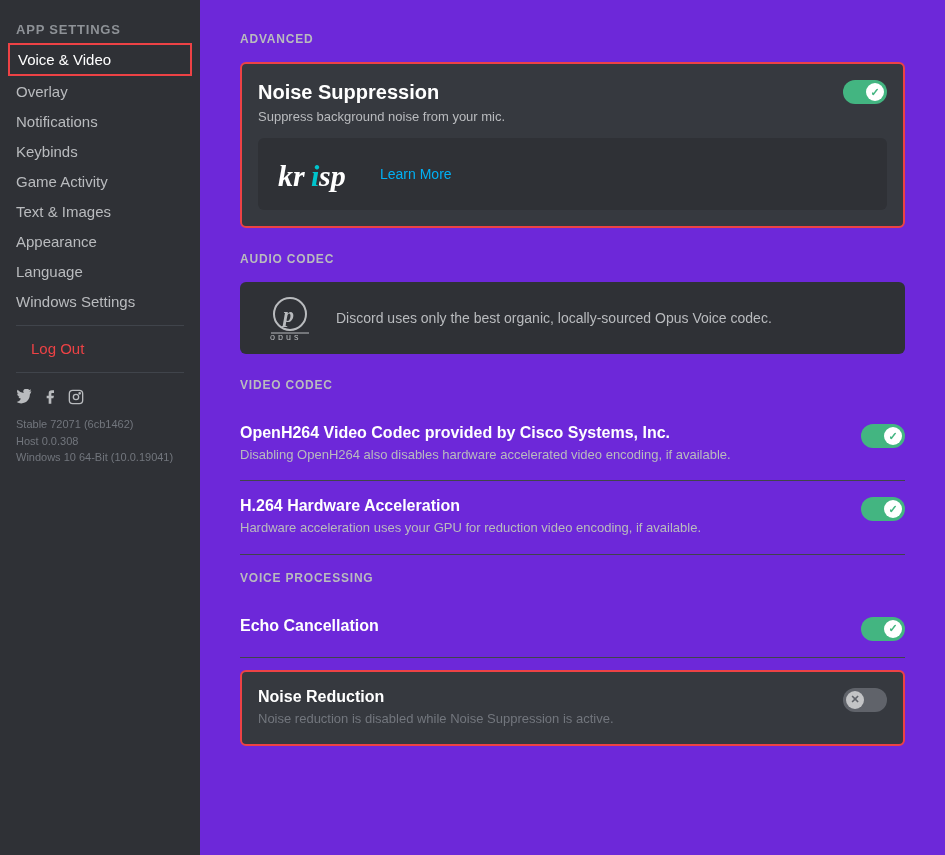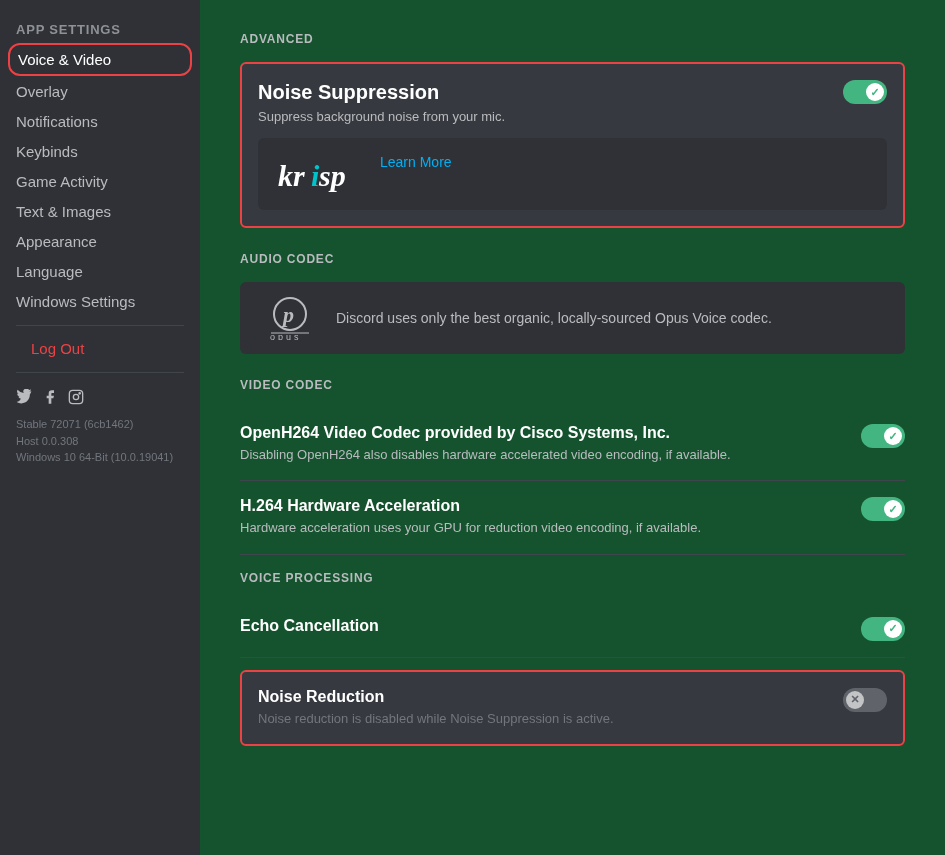--- a/index.html
+++ b/index.html
@@ -32,21 +32,21 @@
       text-transform: uppercase;
       letter-spacing: 0.8px;
       padding: 6px 8px 4px 8px;
       margin-bottom: 2px;
     }
 
     .sidebar-item {
       display: flex;
       align-items: center;
       padding: 6px 8px;
-      border-radius: 12px;
+      border-radius: 0;
       cursor: pointer;
       color: #b9bbbe;
       font-size: 15px;
       margin-bottom: 1px;
     }
 
     .sidebar-item.active-outlined {
       border: 2px solid #ed4245;
       color: #fff;
       background: transparent;
@@ -83,21 +83,21 @@
     .sidebar-version {
       padding: 4px 8px;
       color: #72767d;
       font-size: 11px;
       line-height: 1.5;
     }
 
     
     .main {
       flex: 1;
-      background: #14532d;
+      background: #6d28d9;
       padding: 32px 40px;
       overflow-y: auto;
     }
 
     .section-title {
       font-size: 12px;
       font-weight: 700;
       color: #b9bbbe;
       text-transform: uppercase;
       letter-spacing: 0.8px;
@@ -175,21 +175,21 @@
       font-size: 11px;
       font-weight: 700;
     }
 
     
     .krisp-banner {
       background: #2f3136;
       border-radius: 6px;
       padding: 16px 20px;
       display: flex;
-      align-items: flex-start;
+      align-items: center;
       gap: 12px;
     }
 
     .krisp-learn-more {
       color: #00b0f4;
       font-size: 14px;
       cursor: pointer;
       text-decoration: none;
     }
 

